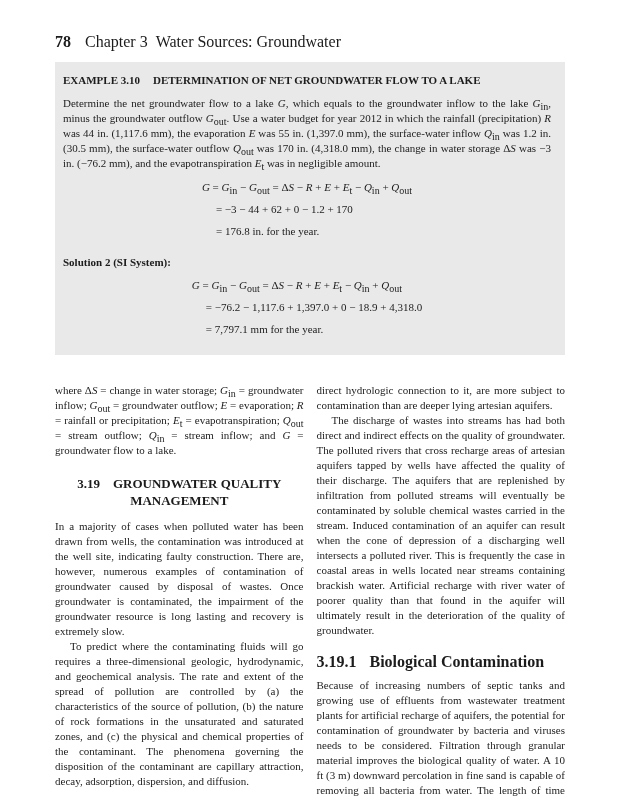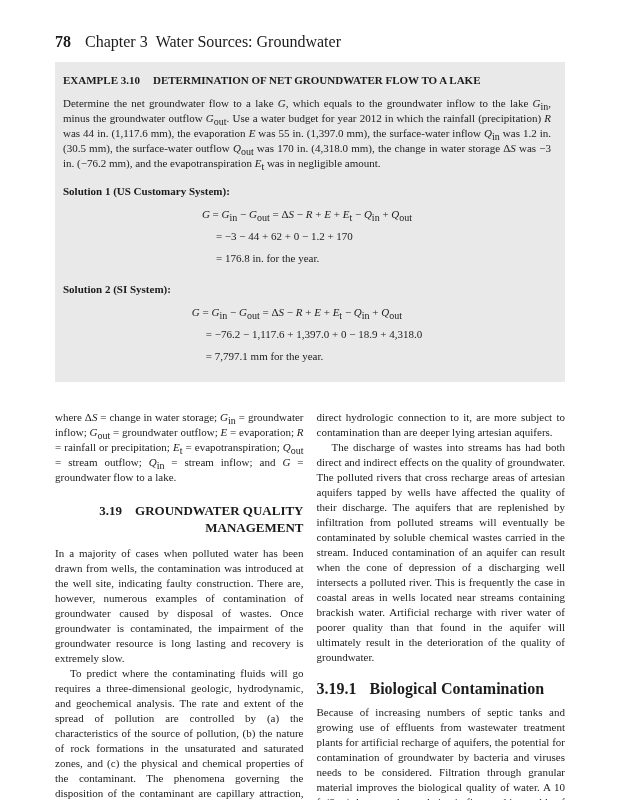--- a/index.html
+++ b/index.html
@@ -80,21 +80,21 @@
     font-size: 11px;
     line-height: 15px;
     text-align: justify;
     text-indent: 15px;
   }
   .col p.noindent { text-indent: 0; }
   .col h2 {
     font-size: 13px;
     line-height: 17px;
     margin: 17px 0 10px 0;
-    text-align: right;
+    text-align: center;
   }
   .col h3 {
     font-size: 16px;
     line-height: 15px;
     margin: 16px 0 9px 0;
     text-align: left;
   }
   .hnum { margin-right: 13px; }
 </style>
 </head>
@@ -105,21 +105,20 @@
   <div class="running-head">
     <span class="pgnum">78</span><span class="chap">Chapter 3</span><span class="chap-title">Water Sources: Groundwater</span>
   </div>
 
   <div class="example-box">
     <div class="ex-title">
       <span class="ex-label">EXAMPLE 3.10</span><span class="ex-name">DETERMINATION OF NET GROUNDWATER FLOW TO A LAKE</span>
     </div>
     <p class="ex-intro">Determine the net groundwater flow to a lake <i>G</i>, which equals to the groundwater inflow to the lake <i>G</i><sub>in</sub>, minus the groundwater outflow <i>G</i><sub>out</sub>. Use a water budget for year 2012 in which the rainfall (precipitation) <i>R</i> was 44 in. (1,117.6 mm), the evaporation <i>E</i> was 55 in. (1,397.0 mm), the surface-water inflow <i>Q</i><sub>in</sub> was 1.2 in. (30.5 mm), the surface-water outflow <i>Q</i><sub>out</sub> was 170 in. (4,318.0 mm), the change in water storage Δ<i>S</i> was −3 in. (−76.2 mm), and the evapotranspiration <i>E</i><sub>t</sub> was in negligible amount.</p>
 
-    <p class="sol-head">Solution 1 (US Customary System):</p>
     <div class="eq-block">
       <div class="eq-line"><i>G</i> = <i>G</i><sub>in</sub> − <i>G</i><sub>out</sub> = Δ<i>S</i> − <i>R</i> + <i>E</i> + <i>E</i><sub>t</sub> − <i>Q</i><sub>in</sub> + <i>Q</i><sub>out</sub></div>
       <div class="eq-line eq-cont">= −3 − 44 + 62 + 0 − 1.2 + 170</div>
       <div class="eq-line eq-cont">= <b>176.8</b> in. for the year.</div>
     </div>
 
     <p class="sol-head">Solution 2 (SI System):</p>
     <div class="eq-block">
       <div class="eq-line"><i>G</i> = <i>G</i><sub>in</sub> − <i>G</i><sub>out</sub> = Δ<i>S</i> − <i>R</i> + <i>E</i> + <i>E</i><sub>t</sub> − <i>Q</i><sub>in</sub> + <i>Q</i><sub>out</sub></div>
       <div class="eq-line eq-cont">= −76.2 − 1,117.6 + 1,397.0 + 0 − 18.9 + 4,318.0</div>

